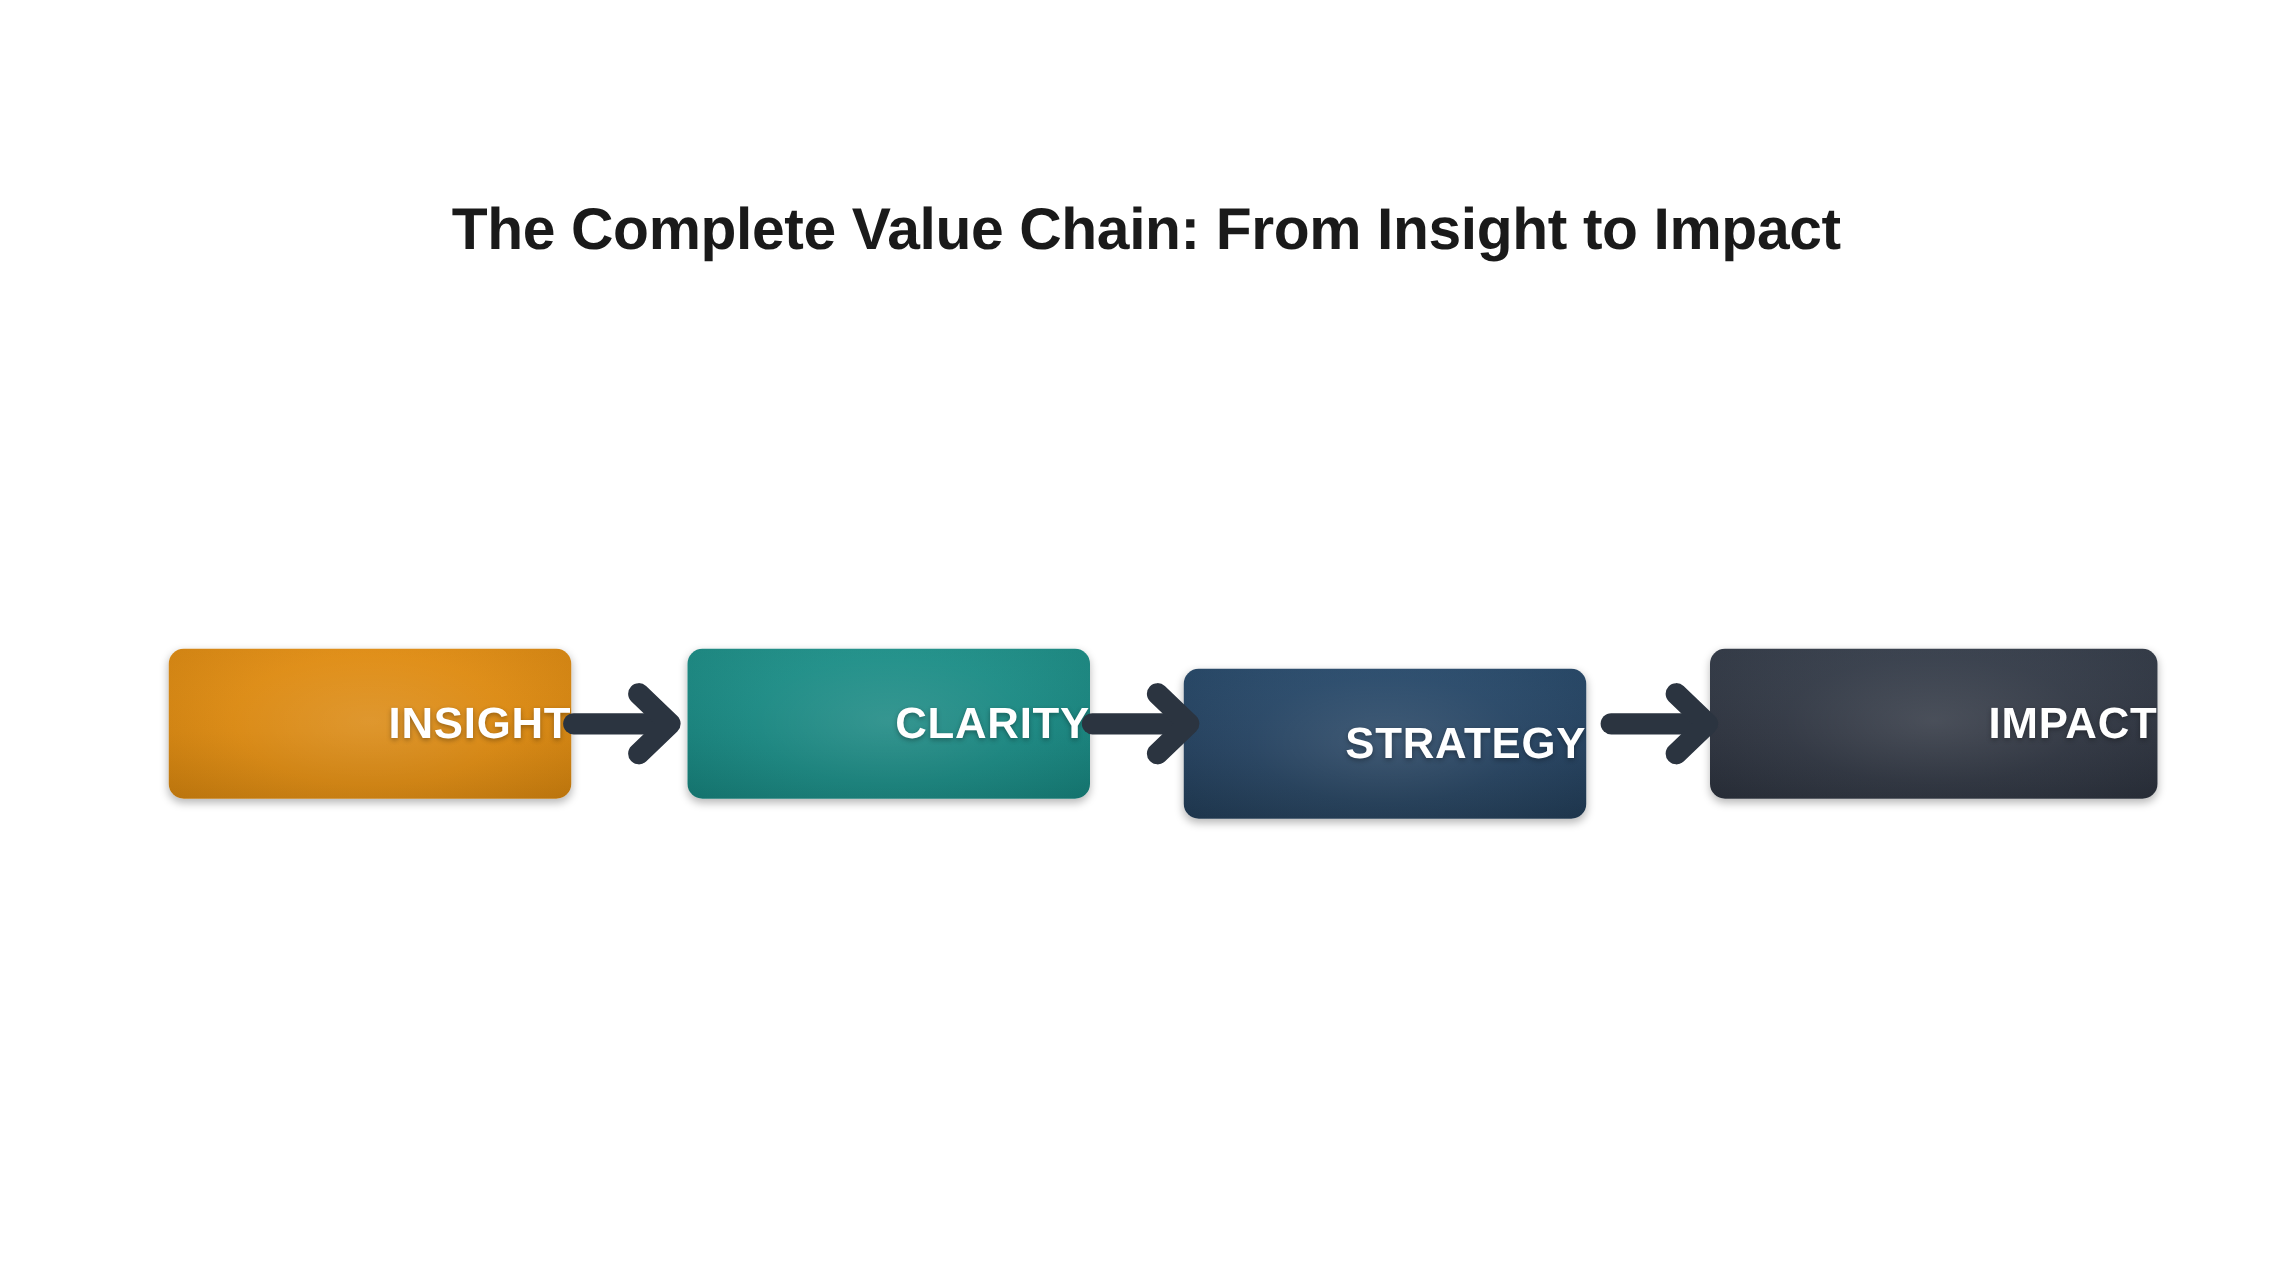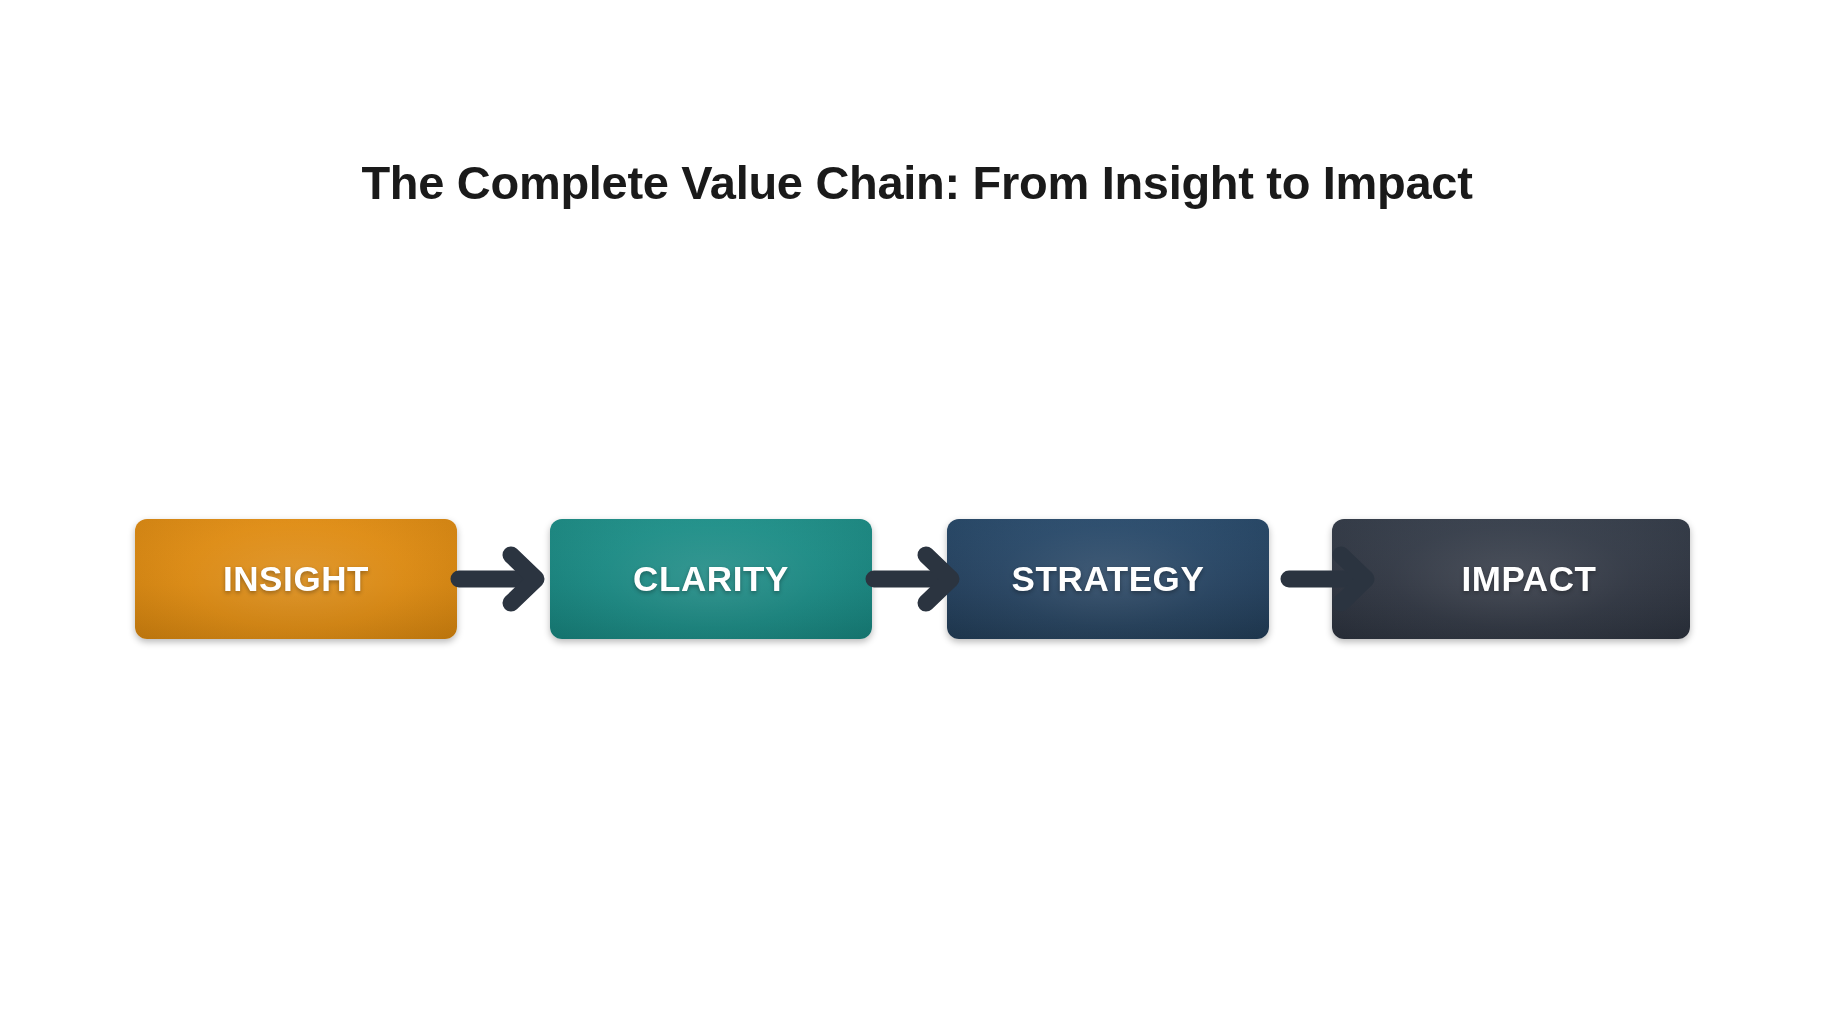--- a/index.html
+++ b/index.html
@@ -47,21 +47,21 @@
   }
 
   .node {
     position: absolute;
     top: 0;
     width: 322px;
     height: 120px;
     border-radius: 12px;
     display: flex;
     align-items: center;
-    justify-content: center;
+    justify-content: flex-end;
     box-shadow: 0 3px 7px rgba(0,0,0,0.28);
     overflow: hidden;
   }
 
   .node-label {
     position: relative;
     z-index: 2;
     color: #ffffff;
     font-size: 35px;
     font-weight: bold;
@@ -79,22 +79,22 @@
     background: radial-gradient(ellipse 75% 95% at 50% 48%,
                 rgba(255,255,255,0.13) 0%,
                 rgba(255,255,255,0.04) 45%,
                 rgba(0,0,0,0.10) 100%);
     pointer-events: none;
     z-index: 1;
   }
 
   #node-0 { left: 0px;    background: linear-gradient(180deg, #e08c12 0%, #d9870f 55%, #c97c0b 100%); }
   #node-1 { left: 415px;  background: linear-gradient(180deg, #1d8f88 0%, #17857f 55%, #137a74 100%); }
-  #node-2 { left: 812px;  background: linear-gradient(180deg, #284a6b 0%, #23405e 55%, #1d3750 100%); }
-  #node-3 { left: 1197px; background: linear-gradient(180deg, #353d4a 0%, #2e3440 55%, #272d38 100%); padding-left: 36px; }
+  #node-2 { left: 812px;  background: linear-gradient(180deg, #284a6b 0%, #23405e 55%, #1d3750 100%); margin-top: 16px; }
+  #node-3 { left: 1233px; background: linear-gradient(180deg, #353d4a 0%, #2e3440 55%, #272d38 100%); padding-left: 36px; }
 
   
   .arrow {
     position: absolute;
     top: 24px;
     width: 93px;
     height: 72px;
     z-index: 3;
   }
   #arrow-0 { left: 322px; }

